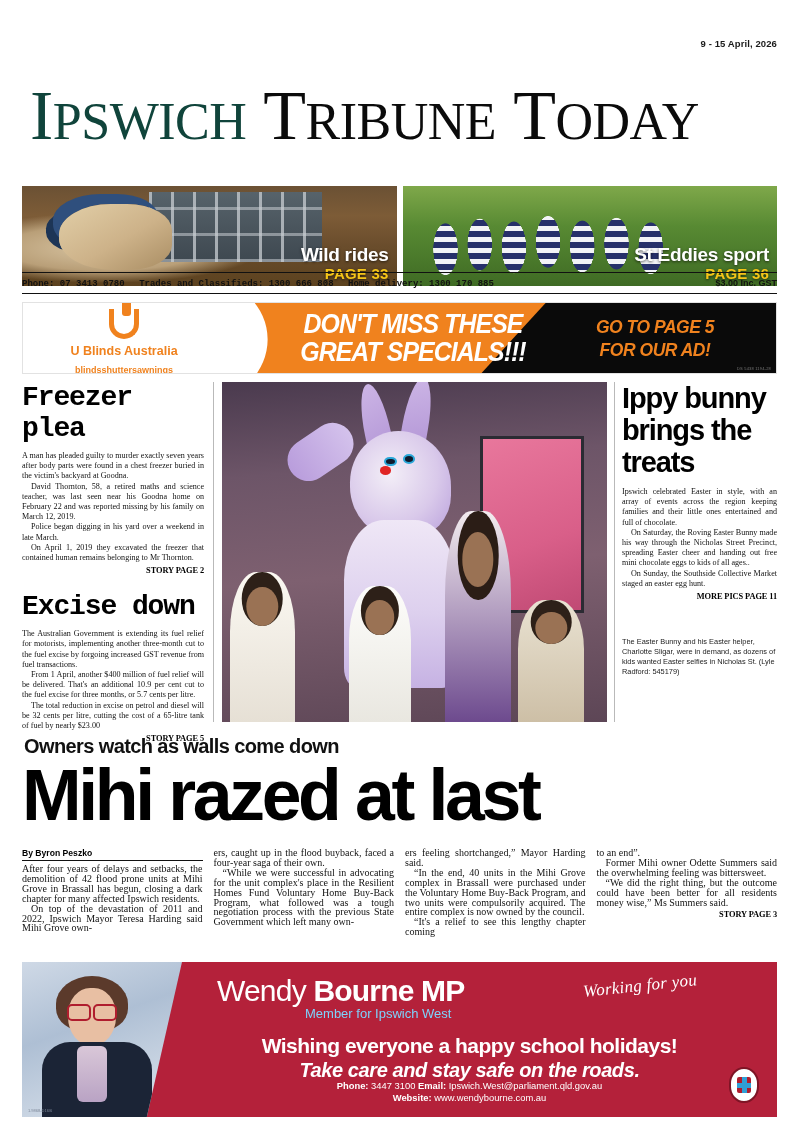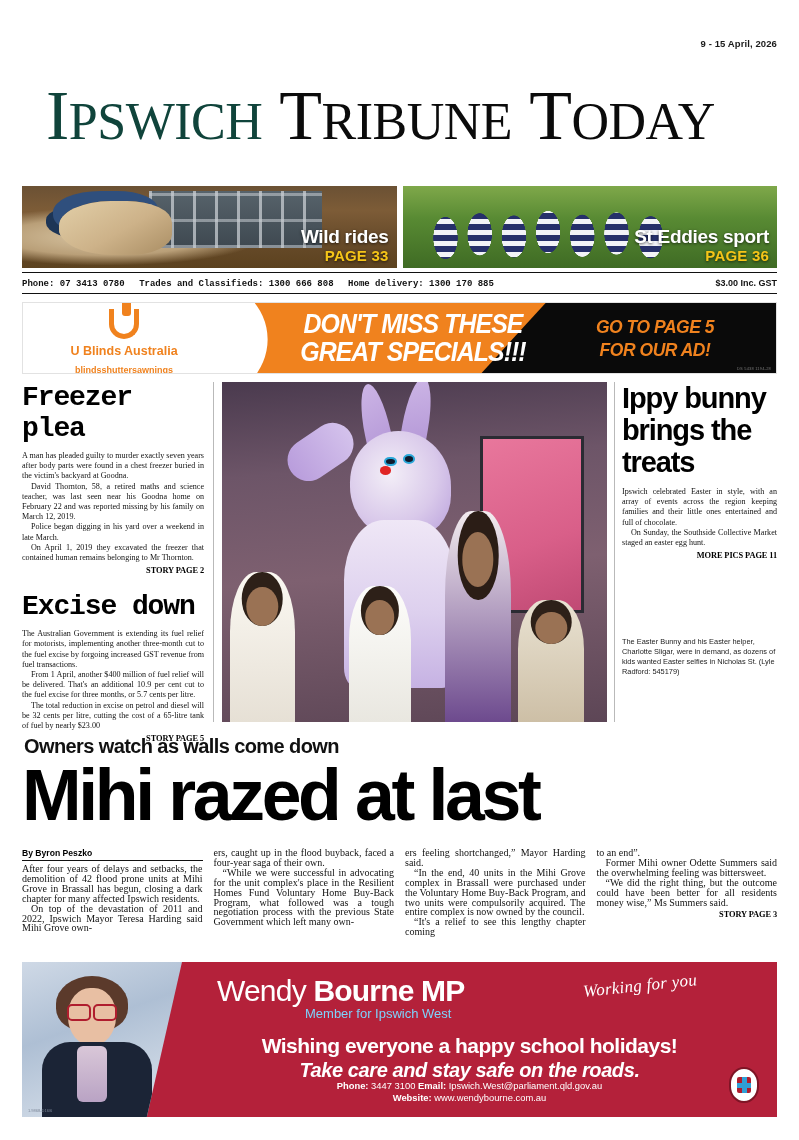--- a/index.html
+++ b/index.html
@@ -13,36 +13,36 @@
 
   
   .dateline {
     position:absolute; top:38px; right:22px;
     font-family:"Liberation Sans", sans-serif;
     font-size:9.5px; font-weight:700; color:#1a1a1a; letter-spacing:.1px;
   }
 
   
   .masthead {
-    position:absolute; top:82px; left:46px; width:740px; height:68px;
+    position:absolute; top:82px; left:30px; width:740px; height:68px;
     text-align:left; white-space:nowrap;
   }
   .masthead .mh {
     font-family:"Liberation Serif", serif;
     font-size:70px; line-height:68px; font-weight:400;
     letter-spacing:-0.5px;
   }
   .mh-cap { font-size:70px; }
   .mh-sc  { font-size:52px; }
   .mh-green { color:#10443b; }
   .mh-black { color:#0b0b0b; }
 
   
   .teasers {
-    position:absolute; top:186px; left:22px; width:755px; height:82px;
+    position:absolute; top:186px; left:22px; width:755px; height:100px;
     display:flex; gap:6px;
   }
   .teaser { position:relative; flex:1 1 0; overflow:hidden; }
   .teaser-cap {
     position:absolute; right:8px; bottom:4px; text-align:right;
     text-shadow:0 1px 3px rgba(0,0,0,.65);
   }
   .teaser-title {
     display:block; font-size:19px; font-weight:700; color:#ffffff;
     letter-spacing:-.3px; line-height:21px;
@@ -480,20 +480,21 @@
             <span class="f"></span>
           </div>
       </div>
     </div>
 
     <div class="col-right">
       <div>
         <div class="hl-right">Ippy bunny brings the treats</div>
         <div class="body-serif">
           <p class="first">Ipswich celebrated Easter in style, with an array of events across the region keeping families and their little ones entertained and full of chocolate.</p>
+          <p>On Saturday, the Roving Easter Bunny made his way through the Nicholas Street Precinct, spreading Easter cheer and handing out free mini chocolate eggs to kids of all ages..</p>
           <p>On Sunday, the Southside Collective Market staged an easter egg hunt.</p>
         </div>
         <div class="storyref">MORE PICS PAGE 11</div>
       </div>
     </div>
 
     <div class="caption">The Easter Bunny and his Easter helper, Charlotte Sligar, were in demand, as dozens of kids wanted Easter selfies in Nicholas St. (Lyle Radford: 545179)</div>
   </div>
 
   <div class="kicker">Owners watch as walls come down</div>

